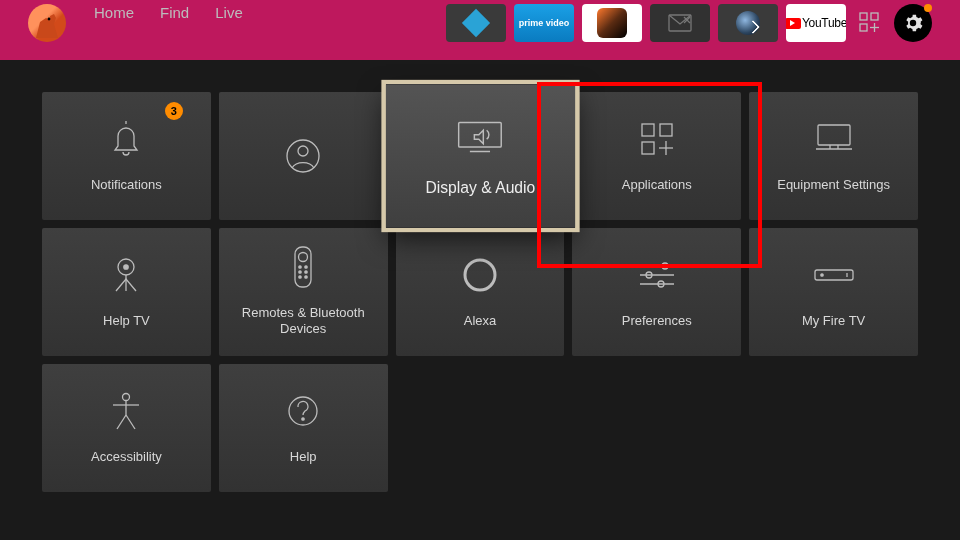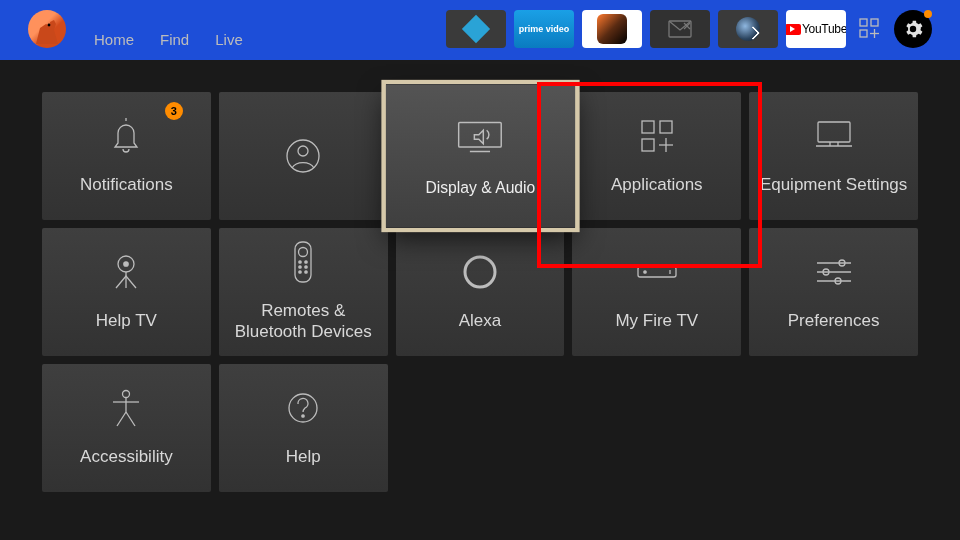--- a/index.html
+++ b/index.html
@@ -8,24 +8,24 @@
     height: 540px;
     background: #1a1a1a;
     font-family: -apple-system, BlinkMacSystemFont, "Segoe UI", Arial, sans-serif;
     color: #d0d0d0;
     overflow: hidden;
   }
 
   
   .topbar {
     display: flex;
-    align-items: flex-end;
+    align-items: flex-start;
     height: 60px;
-    padding: 12px 28px;
-    background: #1d4ed8;
+    padding: 4px 28px;
+    background: #be185d;
   }
   .avatar {
     width: 38px;
     height: 38px;
     border-radius: 50%;
     background: linear-gradient(135deg,#ff915c 40%, #d24a1a 60%);
     position: relative;
     overflow: hidden;
     margin-right: 28px;
   }
@@ -77,21 +77,21 @@
     border-radius:2px;
     height:128px;
     display:flex;
     flex-direction:column;
     align-items:center;
     justify-content:center;
     gap:18px;
     position:relative;
     cursor:pointer;
   }
-  .tile .label { font-size:17px; color:#d8d8d8; text-align:center; line-height:1.25; padding:0 8px; }
+  .tile .label { font-size:13px; color:#d8d8d8; text-align:center; line-height:1.25; padding:0 8px; }
   .tile .icon-slot { height:40px; display:flex; align-items:center; justify-content:center; }
   .tile .icon-slot svg { stroke:#bcbcbc; fill:none; stroke-width:1.3; }
 
   .badge {
     position:absolute; top:10px; right:28px;
     width:18px; height:18px; border-radius:50%;
     background:#ff8c00; color:#000;
     font-size:11px; font-weight:700;
     display:flex; align-items:center; justify-content:center;
   }
@@ -283,45 +283,45 @@
       <div class="icon-slot">
           <svg width="36" height="36" viewBox="0 0 36 36">
             <circle cx="18" cy="18" r="15" stroke-width="3"></circle>
           </svg>
         </div>
       <div class="label">Alexa</div>
     </div>
 
     <div class="tile">
       <div class="icon-slot">
-          <svg width="44" height="20" viewBox="0 0 44 20">
-            <rect x="3" y="5" width="38" height="10" rx="2"></rect>
-            <circle cx="10" cy="10" r="1.2" fill="#bcbcbc"></circle>
-            <line x1="35" y1="8" x2="35" y2="12"></line>
-          </svg>
-        </div>
-      <div class="label">My Fire TV</div>
-    </div>
-
-    <div class="tile">
-      <div class="icon-slot">
           <svg width="40" height="30" viewBox="0 0 40 30">
             <line x1="3" y1="6" x2="37" y2="6"></line>
             <circle cx="28" cy="6" r="3"></circle>
             <line x1="3" y1="15" x2="37" y2="15"></line>
             <circle cx="12" cy="15" r="3"></circle>
             <line x1="3" y1="24" x2="37" y2="24"></line>
             <circle cx="24" cy="24" r="3"></circle>
           </svg>
         </div>
       <div class="label">Preferences</div>
     </div>
 
     <div class="tile">
       <div class="icon-slot">
+          <svg width="44" height="20" viewBox="0 0 44 20">
+            <rect x="3" y="5" width="38" height="10" rx="2"></rect>
+            <circle cx="10" cy="10" r="1.2" fill="#bcbcbc"></circle>
+            <line x1="35" y1="8" x2="35" y2="12"></line>
+          </svg>
+        </div>
+      <div class="label">My Fire TV</div>
+    </div>
+
+    <div class="tile">
+      <div class="icon-slot">
           <svg width="34" height="40" viewBox="0 0 34 40">
             <circle cx="17" cy="6" r="3.5"></circle>
             <line x1="4" y1="14" x2="30" y2="14"></line>
             <line x1="17" y1="10" x2="17" y2="24"></line>
             <line x1="17" y1="24" x2="8" y2="38"></line>
             <line x1="17" y1="24" x2="26" y2="38"></line>
           </svg>
         </div>
       <div class="label">Accessibility</div>
     </div>

